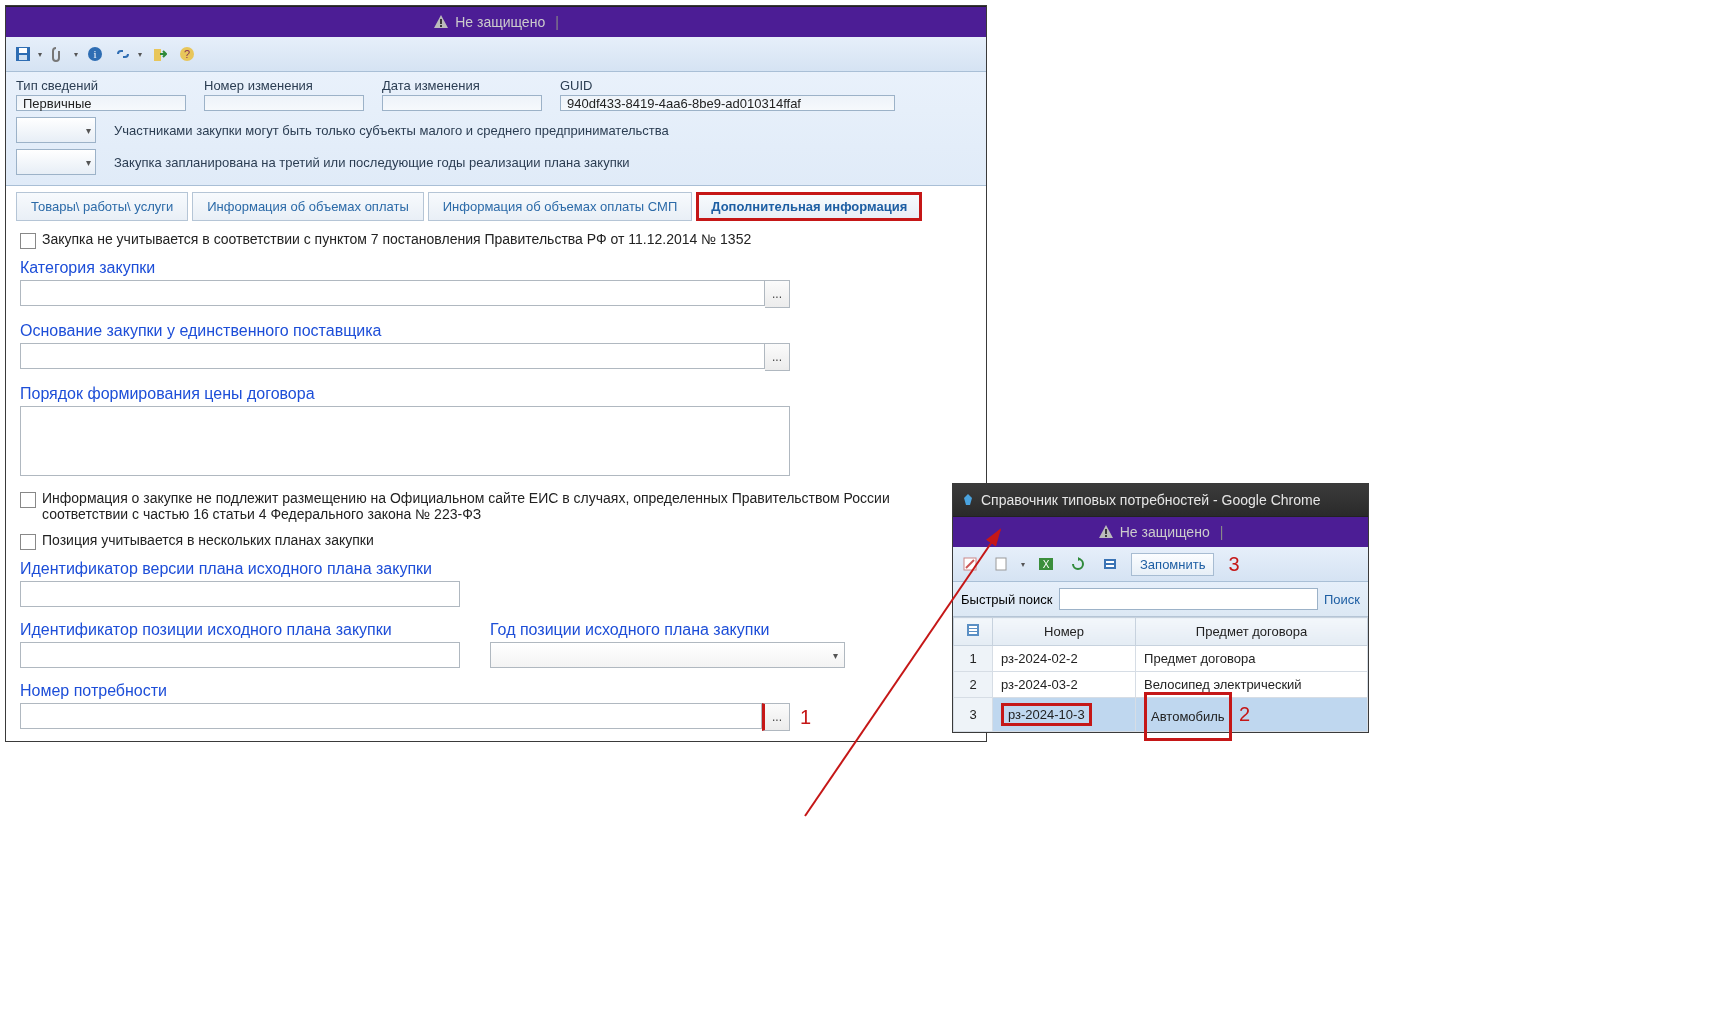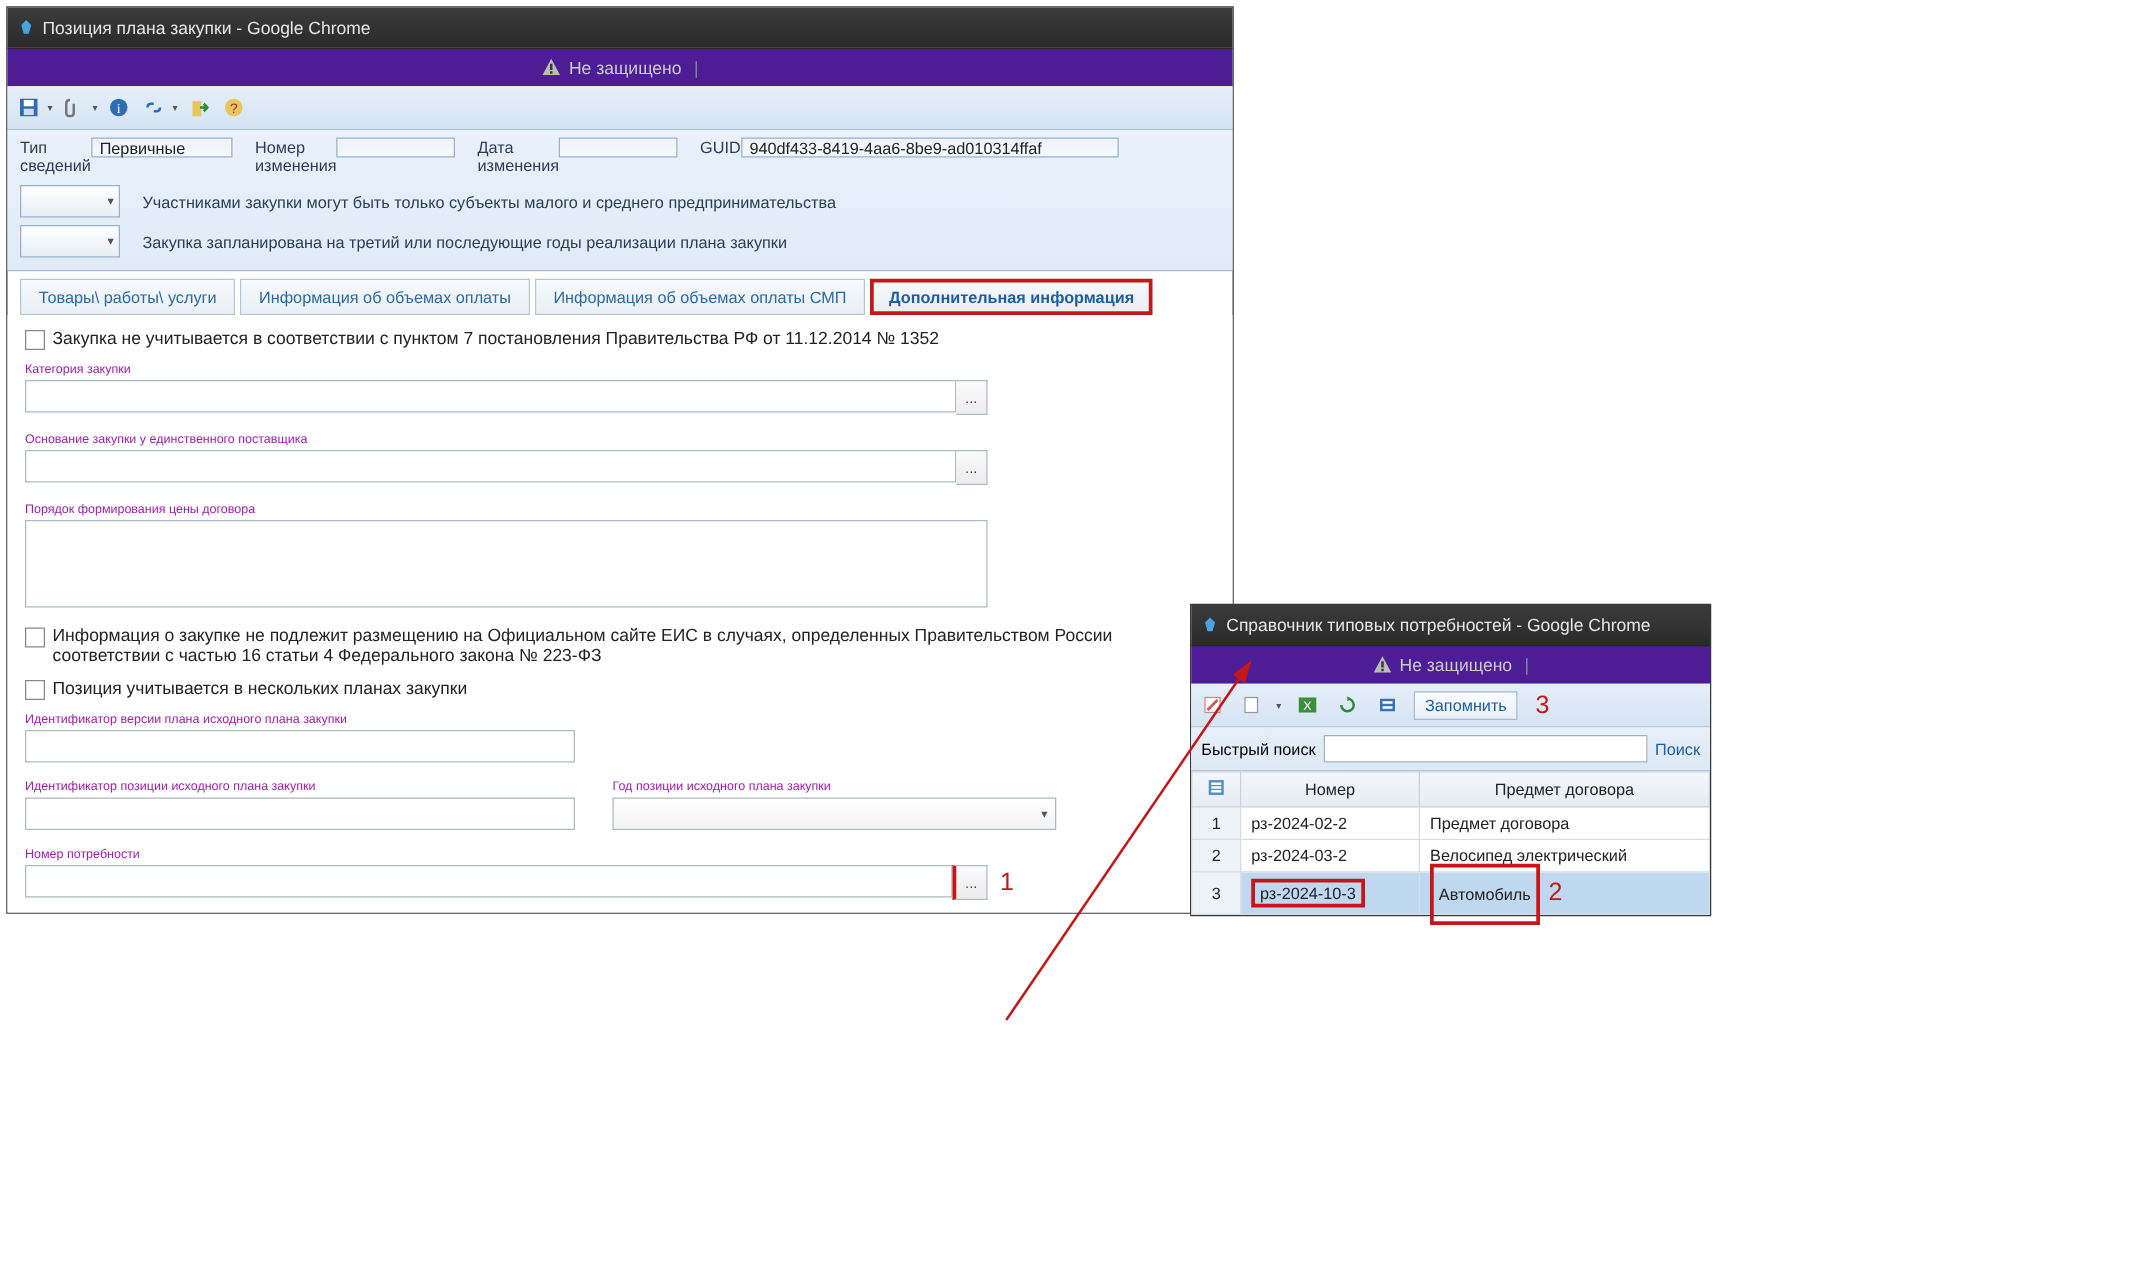--- a/index.html
+++ b/index.html
@@ -64,21 +64,21 @@
     border-radius:3px;
     cursor:pointer;
   }
   .tdd { font-size:8px; color:#555; margin-left:-2px; }
   .formarea {
     background: linear-gradient(#e9f1fb,#e0ebf8);
     padding: 6px 10px 10px 10px;
     border-bottom:1px solid #a9bfd6;
   }
   .frow { display:flex; gap:18px; margin-bottom:6px; align-items:flex-start;}
-  .fcol { display:flex; flex-direction:row; }
+  .fcol { display:flex; flex-direction:column; }
   .flabel { color:#2b3d52; font-size:13px; margin-bottom:2px;}
   .finput {
     border:1px solid #9cb2c8;
     background: linear-gradient(#eef3f9,#f6f9fc);
     height:16px;
     padding:0 6px;
     font-size:13px;
     color:#333;
     box-sizing:border-box;
     display:flex; align-items:center;
@@ -117,21 +117,21 @@
   }
   .content {
     padding: 10px 14px;
     background:#fff;
   }
   .row { display:flex; align-items:flex-start; gap:6px; margin-bottom:10px;}
   .ck {
     width:14px; height:14px; border:1px solid #888; background:#fff; flex:0 0 14px; margin-top:2px;
   }
   .lbl { color:#222; font-size:14px; }
-  .flabel2 { color:#a21caf; font-size:10px; margin-bottom:3px; display:block; }
+  .flabel2 { color:#1d4ed8; font-size:16px; margin-bottom:3px; display:block; }
   .txt {
     border:1px solid #b0b8c0;
     background:#fff;
     box-sizing:border-box;
   }
   .lookup {
     display:flex;
   }
   .lookup .txt { flex:1; height:26px; }
   .lookup .pick {
@@ -202,28 +202,20 @@
   .grid-corner {
     width:22px; text-align:center;
   }
   
   svg.arrow { position:absolute; pointer-events:none; }
 </style>
 </head>
 <body>
 
 <div class="window" style="left:5px; top:5px; width:980px;">
-  <div class="titlebar">
-    <span class="ico">
-      <svg viewBox="0 0 14 14">
-          <path fill="#4aa3df" d="M7 1 L11 5 L9 12 L5 12 L3 5 Z"></path>
-        </svg>
-    </span>
-    <span>Позиция плана закупки - Google Chrome</span>
-  </div>
   <div class="addrbar">
     <span class="warn">
       <svg viewBox="0 0 16 16">
           <path fill="#bbb" d="M8 1 L15 14 H1 Z"></path>
           <rect x="7" y="5" width="2" height="5" fill="#3a3a3a"></rect>
           <rect x="7" y="11" width="2" height="2" fill="#3a3a3a"></rect>
         </svg>
     </span>
     <span>Не защищено</span>
     <span class="sep">|</span>

